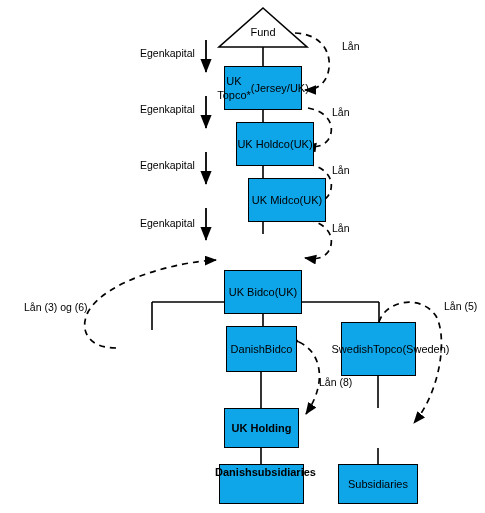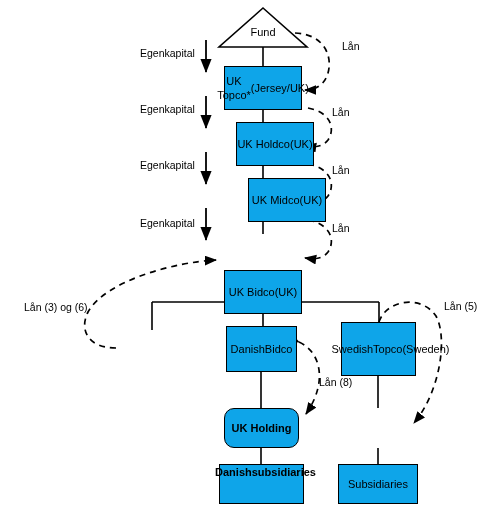--- a/index.html
+++ b/index.html
@@ -140,21 +140,21 @@
     <span>Danish</span>
     <span class="line2">Bidco</span>
   </div>
 
   <div class="node" style="left:325px; top:322px; width:75px; height:54px;padding-left:24px;">
     <span>Swedish</span>
     <span class="line2">Topco</span>
     <span class="line2">(Sweden)</span>
   </div>
 
-  <div class="node bold" style="left:208px; top:408px; width:75px; height:40px;border-radius:10px;">
+  <div class="node bold" style="left:208px; top:408px; width:75px; height:40px;">
     <span>UK Holding</span>
   </div>
 
 
   <div class="node bold leftish" style="left:203px; top:464px; width:85px; height:40px;">
     <span>Danish</span>
     <span class="line2">subsidiaries</span>
   </div>
 
   <div class="node" style="left:322px; top:464px; width:80px; height:40px;">

